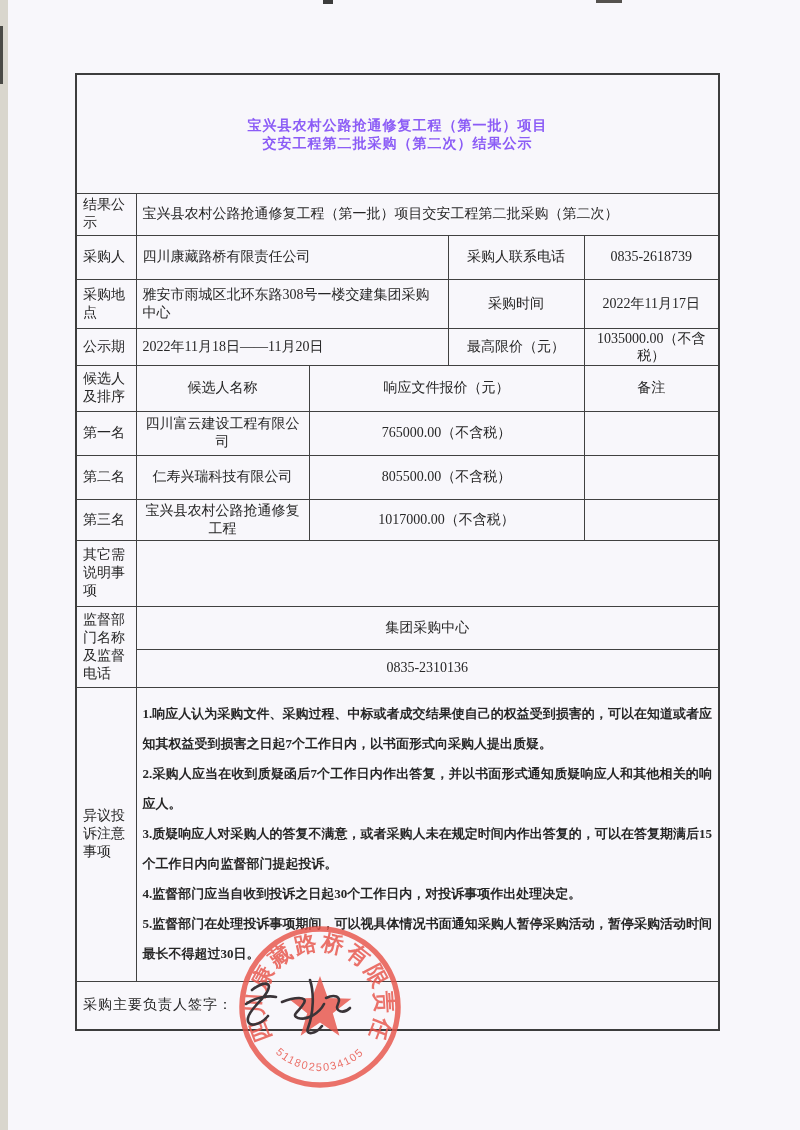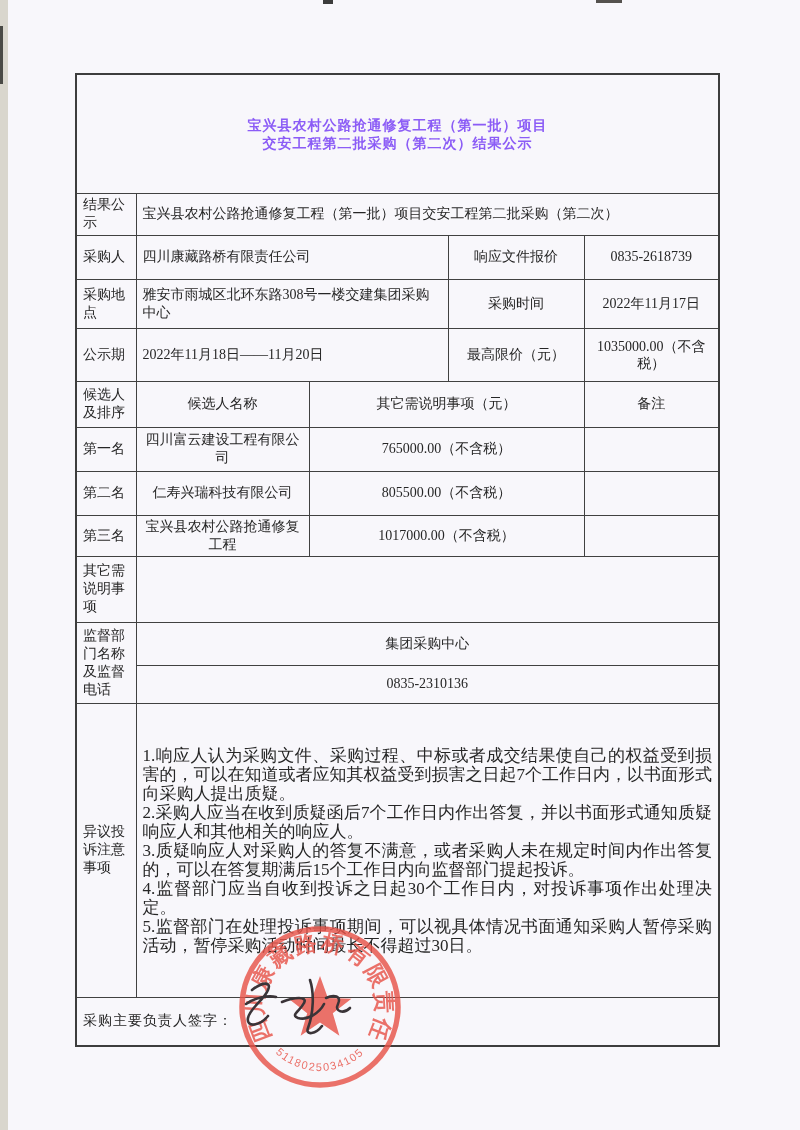--- a/index.html
+++ b/index.html
@@ -32,21 +32,21 @@
     font-size:22px;line-height:37px;letter-spacing:1px;
     padding-top:16px;
     font-family:"Liberation Sans","DejaVu Sans",sans-serif;
     color:#8b5cf6;
   }
   td.lbl{padding:2px 2px 2px 4px;line-height:19px;}
   td.rank{padding:2px 1px;}
   td.center{text-align:center;}
   td.left{text-align:left;padding-left:8px;font-family:Liberation Serif, serif;}
   td.notice-cell{padding:4px 9px 4px 8px;}
-  .notice-line{font-size:17px;line-height:19px;text-align:justify;}
+  .notice-line{font-size:13px;line-height:30px;text-align:justify;font-weight:bold;}
   td.sig-cell{padding-left:12px;font-size:15px;letter-spacing:1px;}
 
   
   .seal{position:absolute;left:225px;top:912px;opacity:0.82;}
   .sig{position:absolute;left:238px;top:968px;}
 </style>
 </head>
 <body>
 
 <div>
@@ -73,42 +73,42 @@
     </tr>
 
     <tr style="height:42px">
       <td class="lbl">结果公示</td>
       <td colspan="4" class="left">宝兴县农村公路抢通修复工程（第一批）项目交安工程第二批采购（第二次）</td>
     </tr>
 
     <tr style="height:44px">
       <td class="lbl">采购人</td>
       <td colspan="2" class="left">四川康藏路桥有限责任公司</td>
-      <td class="center">响应文件报价</td>
+      <td class="center">采购人联系电话</td>
       <td class="center">0835-2618739</td>
     </tr>
 
     <tr style="height:49px">
       <td class="lbl">采购地点</td>
       <td colspan="2" class="left">雅安市雨城区北环东路308号一楼交建集团采购中心</td>
       <td class="center">采购时间</td>
       <td class="center">2022年11月17日</td>
     </tr>
 
     <tr style="height:35px">
       <td class="lbl">公示期</td>
       <td colspan="2" class="left">2022年11月18日——11月20日</td>
       <td class="center">最高限价（元）</td>
-      <td class="center" style="line-height:17px;padding:9px 4px">1035000.00（不含税）</td>
+      <td class="center" style="line-height:17px;padding:1px 4px">1035000.00（不含税）</td>
     </tr>
 
     <tr style="height:46px">
       <td class="lbl">候选人及排序</td>
       <td class="center">候选人名称</td>
-      <td colspan="2" class="center">其它需说明事项（元）</td>
+      <td colspan="2" class="center">响应文件报价（元）</td>
       <td class="center">备注</td>
     </tr>
 
     <tr style="height:44px">
       <td class="rank">第一名</td>
       <td class="center">四川富云建设工程有限公司</td>
       <td colspan="2" class="center">765000.00（不含税）</td>
       <td class="center"></td>
     </tr>
     <tr style="height:44px">

